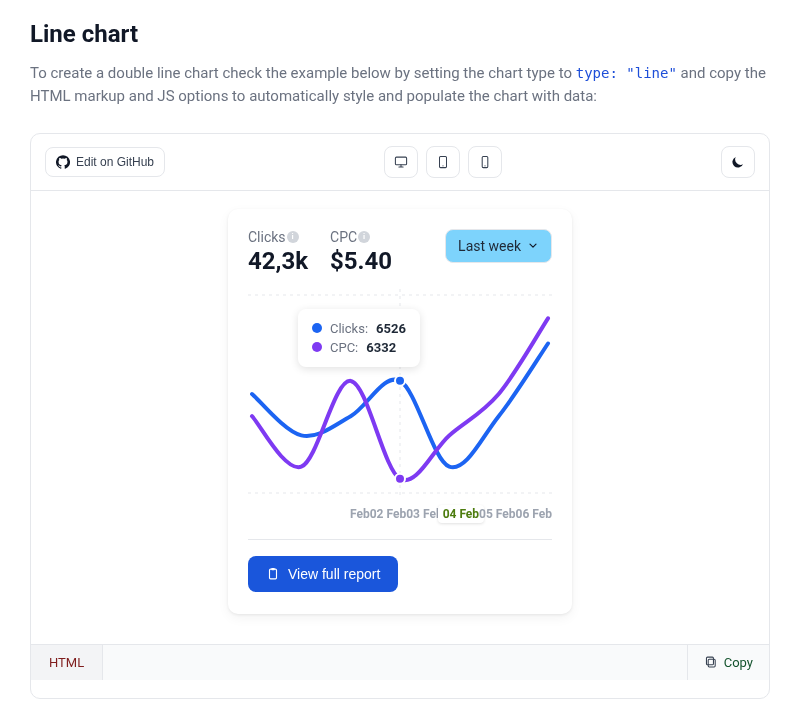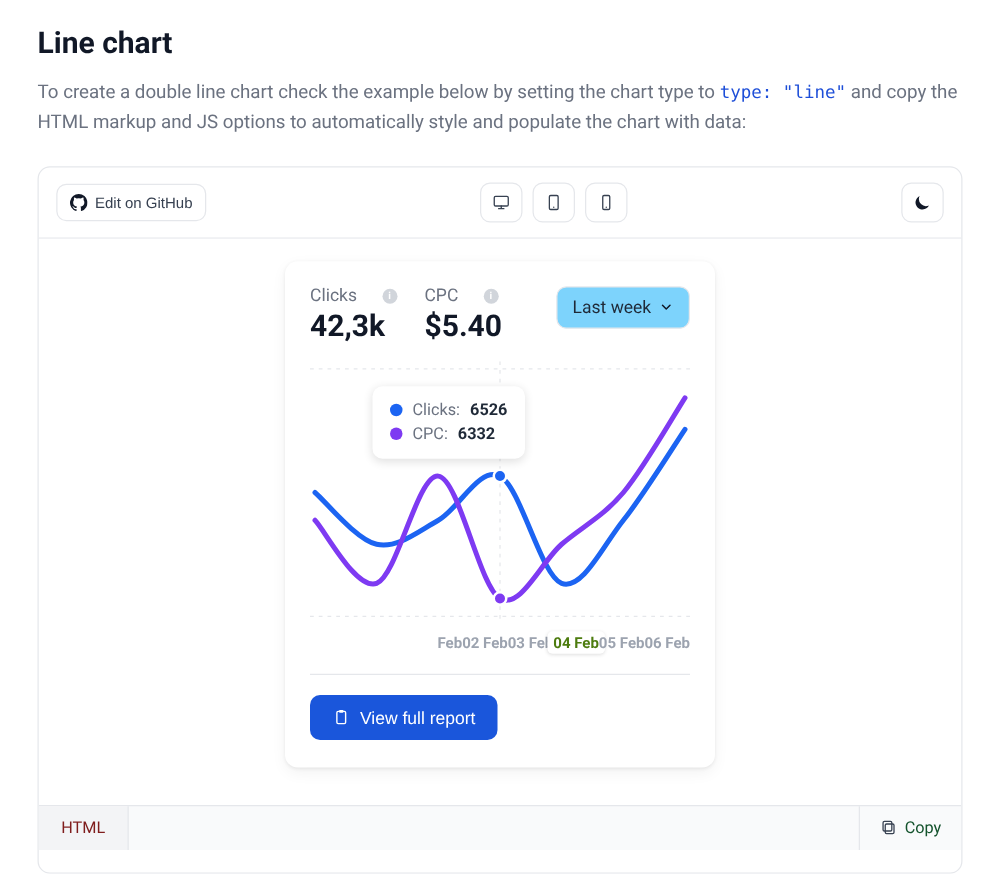--- a/index.html
+++ b/index.html
@@ -72,21 +72,21 @@
     justify-content: space-between;
     align-items: flex-start;
     margin-bottom: 14px;
   }
   .metrics { display: flex; gap: 22px; }
   .metric-label {
     font-size: 14px;
     color: #6b7280;
     display: flex;
     align-items: center;
-    gap: 20px;
+    gap: 1px;
     margin-bottom: 2px;
   }
   .metric-value {
     font-size: 24px;
     font-weight: 700;
     color: #111827;
   }
   .info-dot {
     width: 12px; height: 12px; border-radius: 50%;
     background: #d1d5db;

